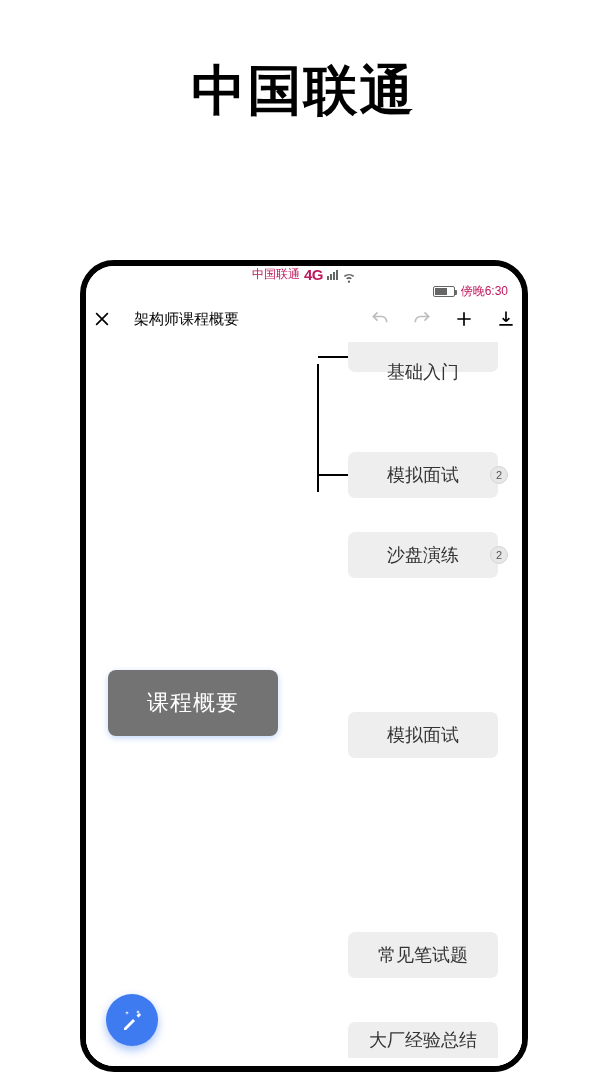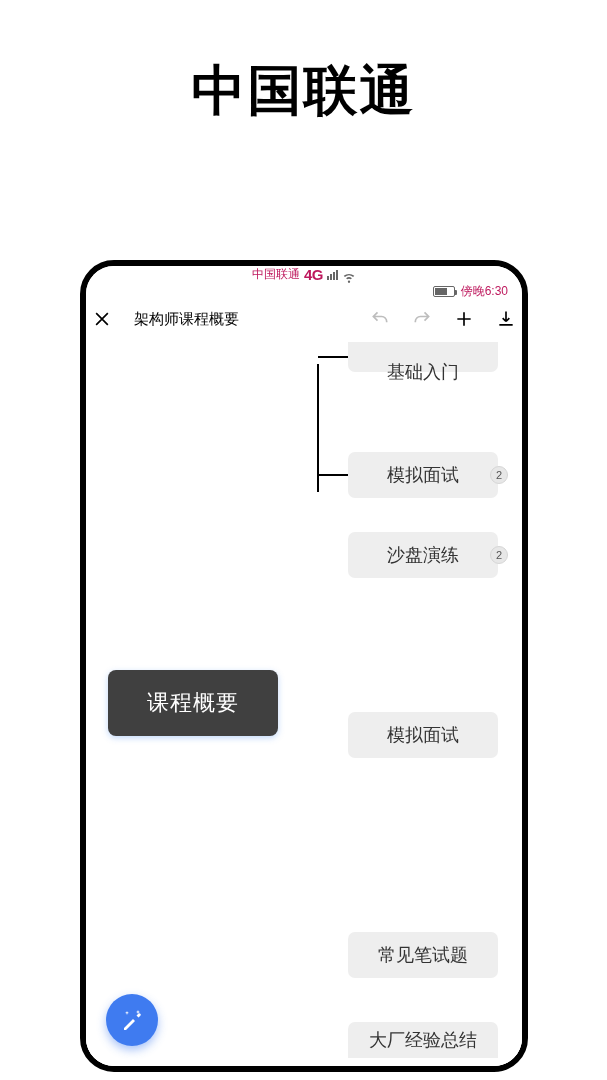--- a/index.html
+++ b/index.html
@@ -44,21 +44,21 @@
   .tb-btn.dim { color: #bdbdbd; }
   .tb-btn svg { width: 20px; height: 20px; }
 
   
   .canvas { position: absolute; top: 76px; left: 0; right: 0; bottom: 0; background: #fff; }
 
   .root-node {
     position: absolute;
     left: 22px; top: 328px;
     width: 170px; height: 66px;
-    background: #404040;
+    background: #737373;
     color: #fff;
     border-radius: 8px;
     display: flex; align-items: center; justify-content: center;
     font-size: 22px; letter-spacing: 1px;
     box-shadow: 0 2px 6px rgba(79,145,240,.35);
   }
 
   .child {
     position: absolute;
     left: 262px;

